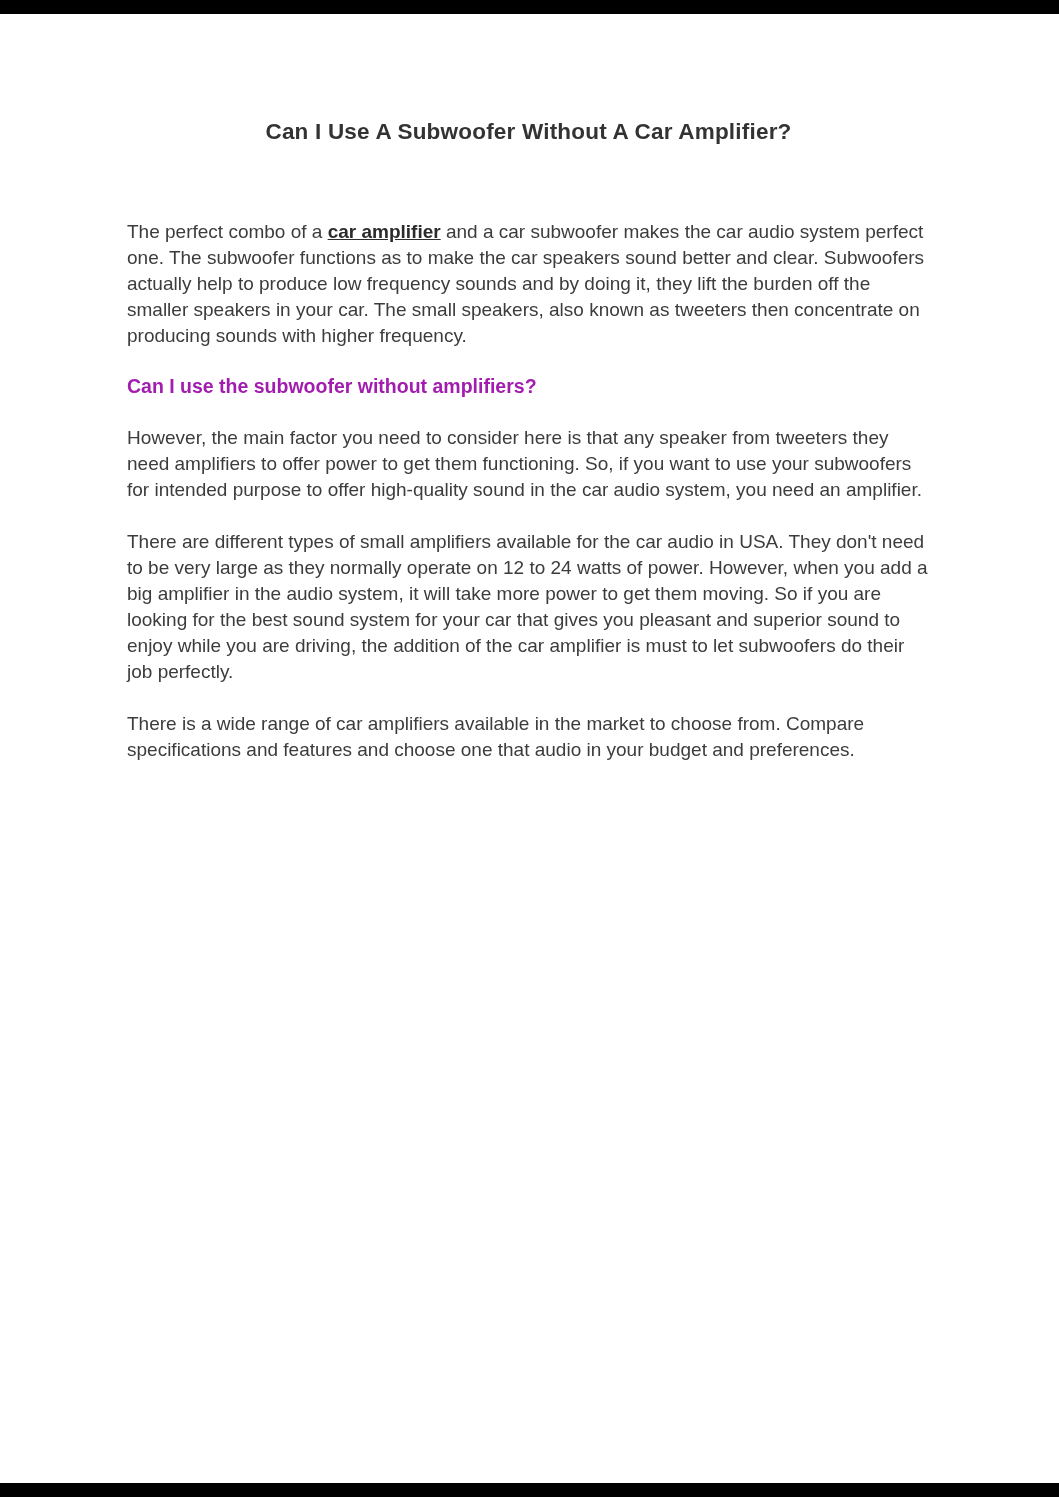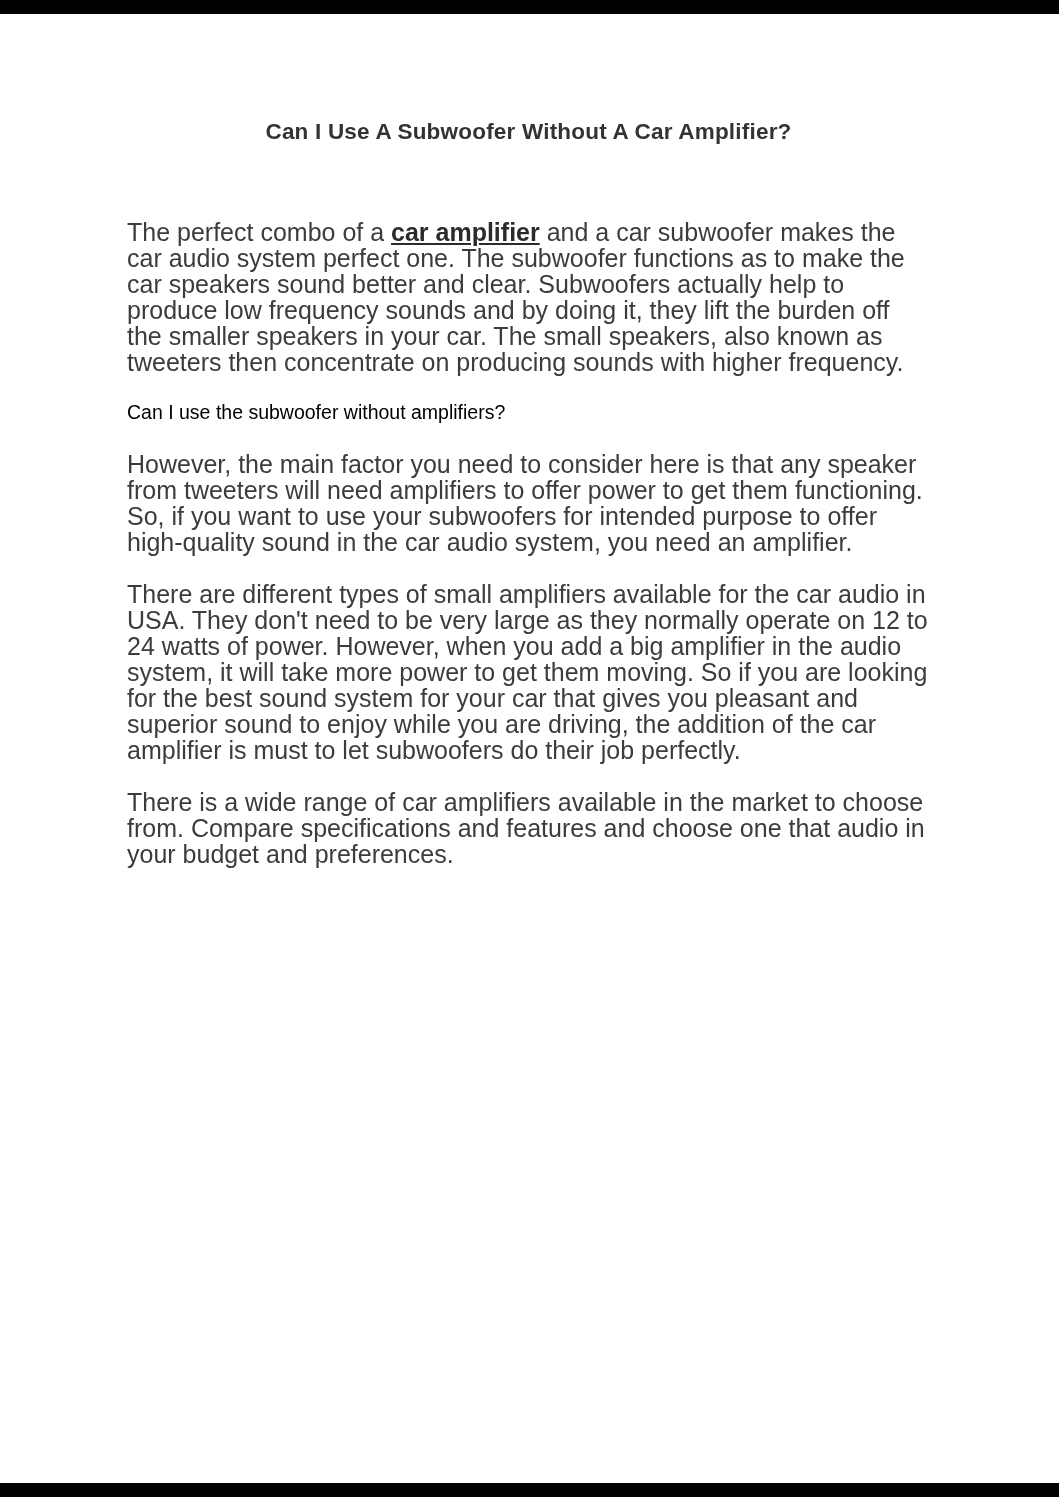--- a/index.html
+++ b/index.html
@@ -33,28 +33,28 @@
     font-size: 22.5px;
     font-weight: bold;
     color: #333333;
     letter-spacing: 0.2px;
   }
   .doc-body {
     color: #3c3c3c;
   }
   .doc-body p {
     margin: 0 0 26px 0;
-    font-size: 25px;
+    font-size: 19px;
     line-height: 26px;
   }
   .section-heading {
     margin: 26px 0 27px 0;
     font-size: 19.5px;
-    font-weight: normal;
-    color: #000000;
+    font-weight: bold;
+    color: #a21caf;
   }
   a.inline-link {
     color: #2b2b2b;
     font-weight: bold;
     text-decoration: underline;
     cursor: pointer;
   }
 </style>
 </head>
 <body>
@@ -67,21 +67,21 @@
 
   <div class="doc-body">
 
     <p>
       <span>The perfect combo of a </span><a class="inline-link">car amplifier</a><span> and a car subwoofer makes the car audio system perfect one. The subwoofer functions as to make the car speakers sound better and clear. Subwoofers actually help to produce low frequency sounds and by doing it, they lift the burden off the smaller speakers in your car. The small speakers, also known as tweeters then concentrate on producing sounds with higher frequency.</span>
     </p>
 
     <h2 class="section-heading">Can I use the subwoofer without amplifiers?</h2>
 
 
-    <p>However, the main factor you need to consider here is that any speaker from tweeters will need amplifiers to offer power to get them functioning. So, if you want to use your subwoofers for intended purpose to offer high-quality sound in the car audio system, you need an amplifier.</p>
+    <p>However, the main factor you need to consider here is that any speaker from tweeters they need amplifiers to offer power to get them functioning. So, if you want to use your subwoofers for intended purpose to offer high-quality sound in the car audio system, you need an amplifier.</p>
 
     <p>There are different types of small amplifiers available for the car audio in USA. They don't need to be very large as they normally operate on 12 to 24 watts of power. However, when you add a big amplifier in the audio system, it will take more power to get them moving. So if you are looking for the best sound system for your car that gives you pleasant and superior sound to enjoy while you are driving, the addition of the car amplifier is must to let subwoofers do their job perfectly.</p>
 
     <p>There is a wide range of car amplifiers available in the market to choose from. Compare specifications and features and choose one that audio in your budget and preferences.</p>
 
   </div>
 </div>
 
 <div class="edge-bar"></div>
 

